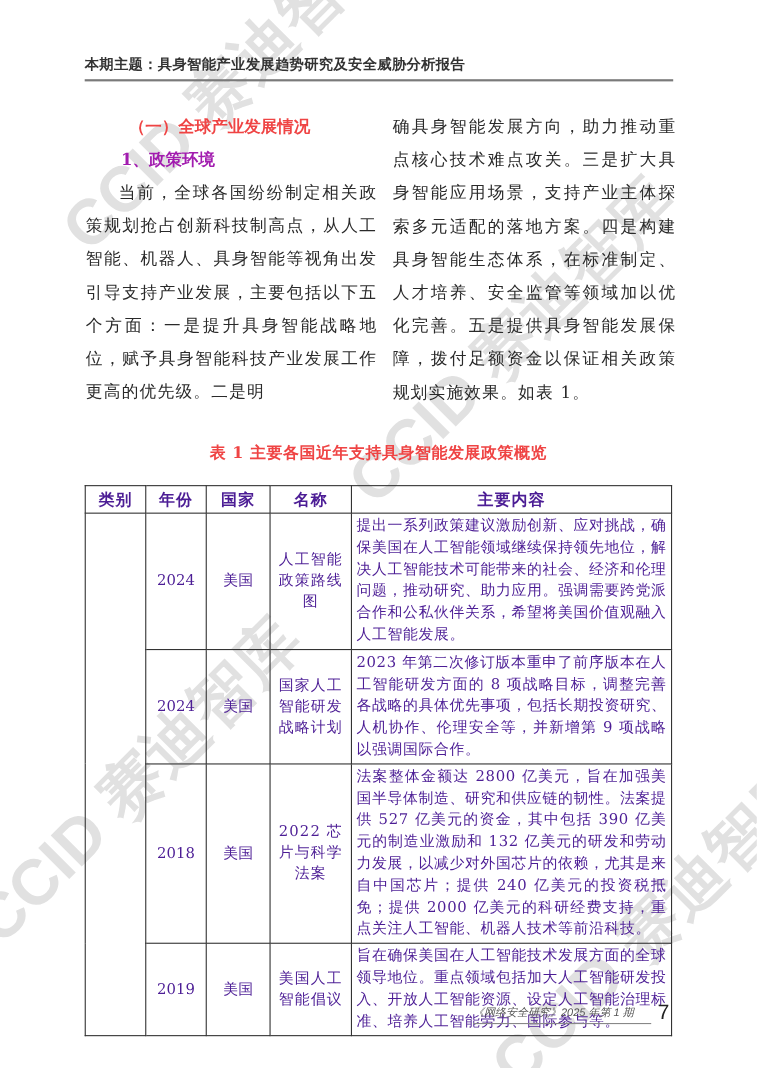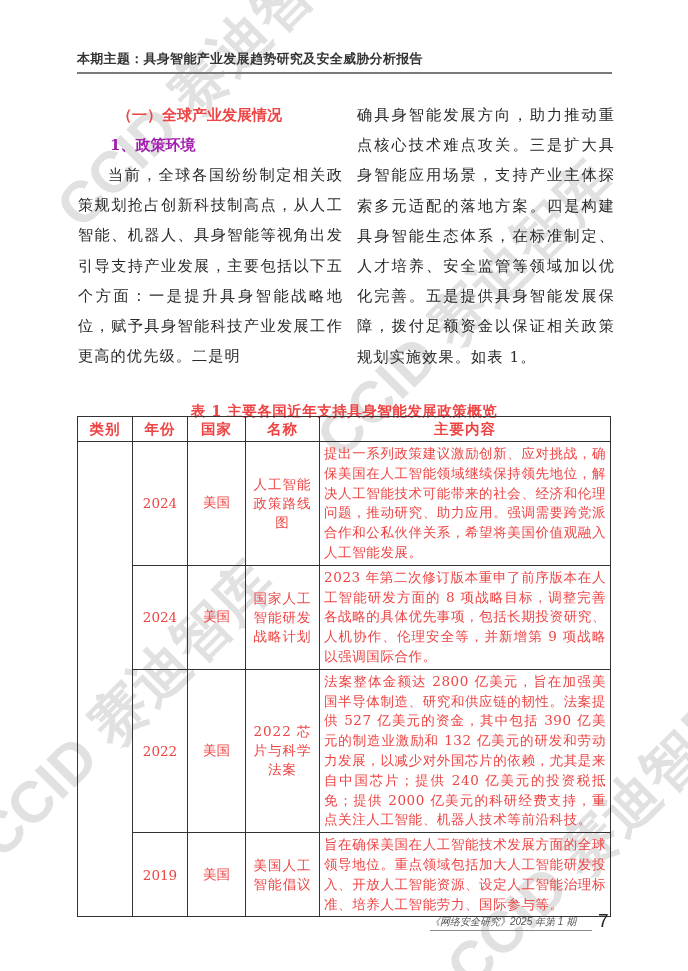--- a/index.html
+++ b/index.html
@@ -15,22 +15,22 @@
   .col-left { left:97px; width:245px; }
   .col-right { left:357px; width:258px; }
   .h1 { font-size:16px; line-height:30px; margin:0 0 0 11px; color:#2b2b2b; letter-spacing:0.5px; }
   .h2 { font-size:15px; line-height:30px; margin:0 0 0 20px; font-weight:bold; color:#ef4444; }
   .h3 { font-size:15px; line-height:30px; margin:0 0 0 13px; font-weight:bold; color:#a21caf; }
   .para { font-size:15.2px; line-height:30.2px; letter-spacing:1.1px; text-align:justify; margin:0; }
   .para.indent { text-indent:30px; }
   .col-left .para { margin-left:-19px; width:265px; }
   .caption { position:absolute; left:0; top:402px; width:688px; text-align:center; font-size:14.5px;
              font-weight:bold; color:#ef4444; z-index:2; letter-spacing:0.5px; }
-  table { position:absolute; left:77px; top:416px; border-collapse:collapse; z-index:2;
-          font-size:13.5px; color:#ef4444; background:transparent; }
+  table { position:absolute; left:77px; top:441px; border-collapse:collapse; z-index:2;
+          font-size:13.5px; color:#4c1d95; background:transparent; }
   th, td { border:1.5px solid #333; padding:0; vertical-align:middle; text-align:center; }
   th { font-weight:bold; font-size:14.5px; height:24px; letter-spacing:1px; }
   td.content { text-align:justify; padding:2px 4px; line-height:19.8px; letter-spacing:0.6px; vertical-align:top;margin-top:16px; }
   td.name { line-height:19px; padding:0 4px; letter-spacing:1px; }
   .footer { position:absolute; left:430px; top:914px; width:162px; border-bottom:1.5px solid #888;
             font-family:"Liberation Sans","DejaVu Sans",sans-serif; font-style:italic; font-size:10px;
             color:#555; line-height:16px; z-index:2; }
   .page-num { position:absolute; left:598px; top:910px; font-family:"Liberation Sans","DejaVu Sans",sans-serif;
               font-size:19px; color:#222; z-index:2; }
 </style>
@@ -76,21 +76,21 @@
       <td class="name">人工智能政策路线图</td>
       <td class="content">提出一系列政策建议激励创新、应对挑战，确保美国在人工智能领域继续保持领先地位，解决人工智能技术可能带来的社会、经济和伦理问题，推动研究、助力应用。强调需要跨党派合作和公私伙伴关系，希望将美国价值观融入人工智能发展。</td>
     </tr>
     <tr style="height:95px">
       <td>2024</td>
       <td>美国</td>
       <td class="name">国家人工智能研发战略计划</td>
       <td class="content">2023 年第二次修订版本重申了前序版本在人工智能研发方面的 8 项战略目标，调整完善各战略的具体优先事项，包括长期投资研究、人机协作、伦理安全等，并新增第 9 项战略以强调国际合作。</td>
     </tr>
     <tr style="height:145px">
-      <td>2022</td>
+      <td>2018</td>
       <td>美国</td>
       <td class="name">2022 芯片与科学法案</td>
       <td class="content">法案整体金额达 2800 亿美元，旨在加强美国半导体制造、研究和供应链的韧性。法案提供 527 亿美元的资金，其中包括 390 亿美元的制造业激励和 132 亿美元的研发和劳动力发展，以减少对外国芯片的依赖，尤其是来自中国芯片；提供 240 亿美元的投资税抵免；提供 2000 亿美元的科研经费支持，重点关注人工智能、机器人技术等前沿科技。</td>
     </tr>
     <tr style="height:78px">
       <td>2019</td>
       <td>美国</td>
       <td class="name">美国人工智能倡议</td>
       <td class="content">旨在确保美国在人工智能技术发展方面的全球领导地位。重点领域包括加大人工智能研发投入、开放人工智能资源、设定人工智能治理标准、培养人工智能劳力、国际参与等。</td>
     </tr>

